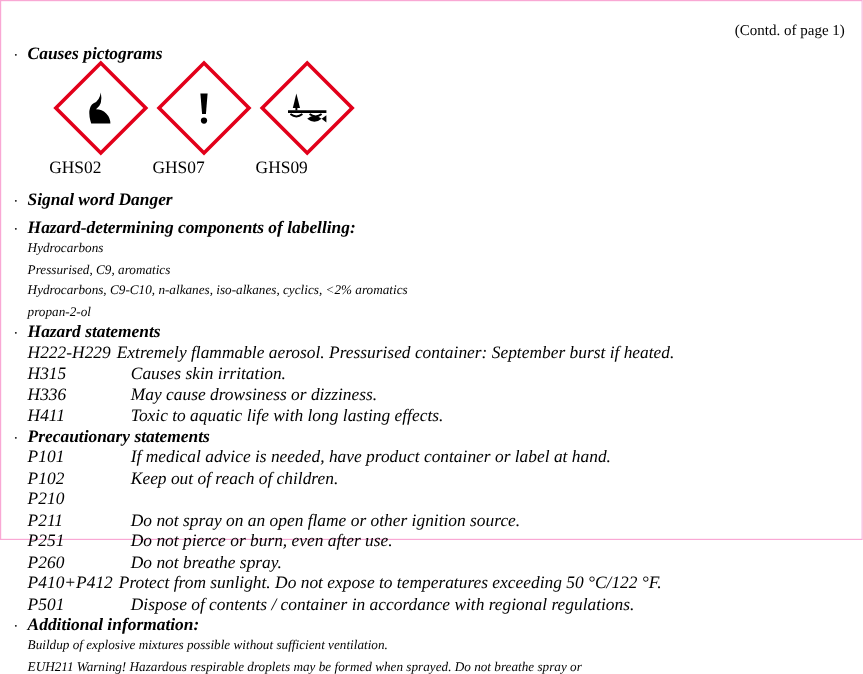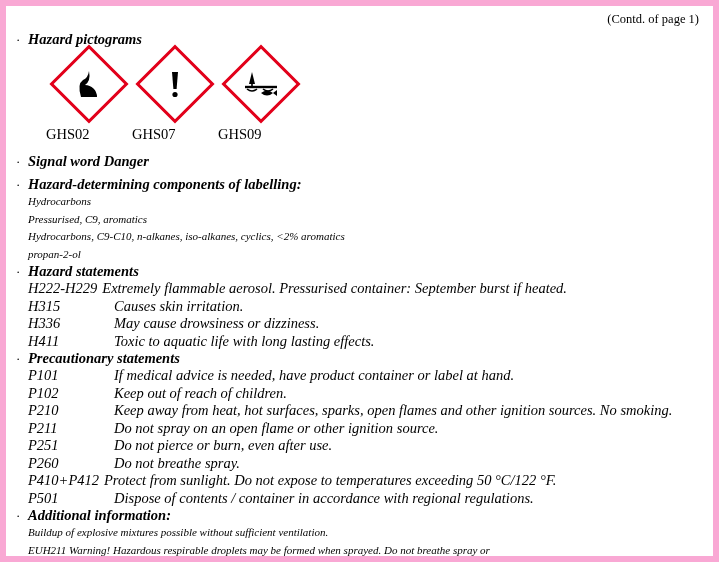--- a/index.html
+++ b/index.html
@@ -10,24 +10,24 @@
     width: 719px;
     height: 562px;
     background: #ffffff;
     font-family: "Liberation Serif", serif;
     color: #000000;
     overflow: hidden;
   }
   .page {
     position: relative;
     width: 719px;
-    height: 562px;
+    height: 450px;
     box-sizing: border-box;
-    border: 6px solid #f9a8d4;
-    padding: 6px 10px 0 10px;
+    border: 1px solid #f9a8d4;
+    padding: 17px 10px 0 10px;
   }
   .contd {
     text-align: right;
     font-size: 12.5px;
     font-family: "Liberation Serif", serif;
     margin: 0 4px 4px 0;
   }
   .bullet-row {
     display: flex;
     align-items: flex-start;
@@ -113,21 +113,21 @@
 </style>
 </head>
 <body>
 
 <div class="page">
 
   <div class="contd">(Contd. of page 1)</div>
 
   <div class="bullet-row">
     <span class="bullet">·</span>
-    <span class="heading">Hazard pictograms</span>
+    <span class="heading">Causes pictograms</span>
   </div>
 
   <div class="pictograms">
     <div class="picto">
       <div class="diamond">
         <div class="glyph">
           <svg width="34" height="34" viewBox="0 0 34 34" aria-hidden="true">
             <path d="M9 30 H25 A12 12 0 0 0 13 18 Q19 14 17 4 Q16 11 11 13 Q5 17 9 30 Z" fill="#000000"></path>
           </svg>
         </div>
@@ -214,21 +214,20 @@
     <div class="stmt">
       <span class="code fixed">P101</span>
       <span class="text">If medical advice is needed, have product container or label at hand.</span>
     </div>
     <div class="stmt">
       <span class="code fixed">P102</span>
       <span class="text">Keep out of reach of children.</span>
     </div>
     <div class="stmt">
       <span class="code fixed">P210</span>
-      <span class="text">Keep away from heat, hot surfaces, sparks, open flames and other ignition sources. No smoking.</span>
     </div>
     <div class="stmt">
       <span class="code fixed">P211</span>
       <span class="text">Do not spray on an open flame or other ignition source.</span>
     </div>
     <div class="stmt">
       <span class="code fixed">P251</span>
       <span class="text">Do not pierce or burn, even after use.</span>
     </div>
     <div class="stmt">

